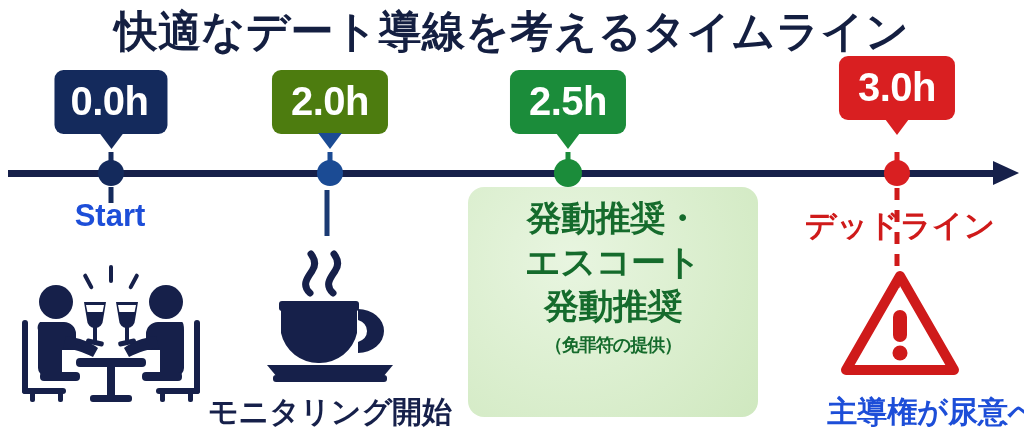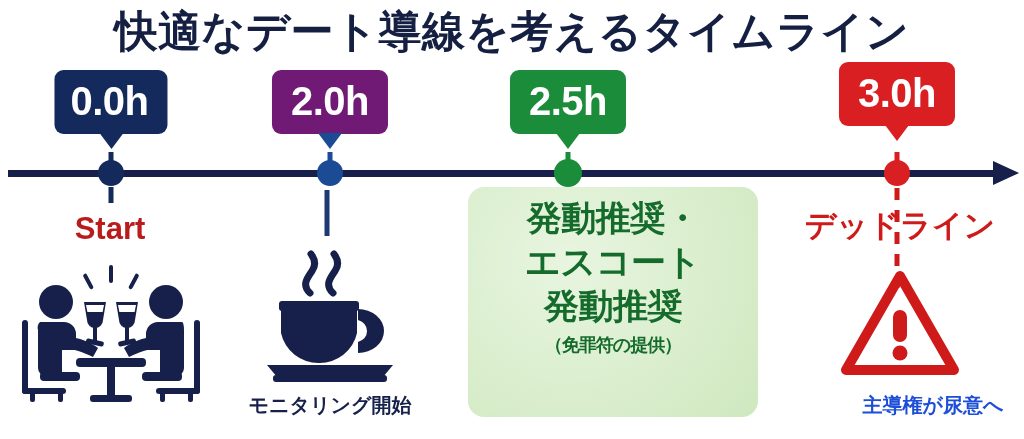--- a/index.html
+++ b/index.html
@@ -173,21 +173,21 @@
     font-size: 18px;
     line-height: 34px;
     letter-spacing: -1px;
     white-space: nowrap;
   }
 
   
   .caption {
     position: absolute;
     transform: translateX(-50%);
-    font-size: 20px;
+    font-size: 30px;
     font-weight: bold;
     white-space: nowrap;
   }
 
   
   .icon-wrap { position: absolute; }
 </style>
 </head>
 <body>
 
@@ -200,21 +200,21 @@
   <div id="axis"></div>
   <div id="axis-arrow"></div>
 
   <div class="badge" style="left:111px; top:70px; background:#142a5c; color:#142a5c;padding-left:16px;">
     <span style="color:#ffffff;">0.0h</span>
     <span class="tail"></span>
   </div>
   <div class="stem-top" style="left:111px; background:#142a5c;"></div>
   <div class="node" style="left:111px; background:#142a5c;"></div>
   <div class="stem-bottom" style="left:111px; background:#142a5c;"></div>
-  <div class="axis-label" style="left:110px; top:211px; color:#b91c1c;text-align:center;">Start</div>
+  <div class="axis-label" style="left:110px; top:198px; color:#1d4ed8;text-align:center;">Start</div>
 
   <div class="icon-wrap" style="left:18px; top:262px; width:186px; height:140px;">
     <svg width="186" height="140" viewBox="0 0 186 140" xmlns="http://www.w3.org/2000/svg">
       <g fill="#16204a">
 
         <rect x="91" y="3" width="4" height="18" rx="2"></rect>
         <rect x="68" y="11" width="4" height="17" rx="2" transform="rotate(-28 70 19)"></rect>
         <rect x="114" y="11" width="4" height="17" rx="2" transform="rotate(28 116 19)"></rect>
 
         <circle cx="38" cy="40" r="17"></circle>
@@ -254,21 +254,21 @@
         <rect x="107" y="58" width="4" height="22"></rect>
         <rect x="100" y="78" width="18" height="5" rx="2" transform="rotate(-12 109 80)"></rect>
       </g>
       <g fill="#ffffff">
         <path d="M68 43 h18 l-1.4 7 h-15.2z"></path>
         <path d="M100 43 h18 l-1.4 7 h-15.2z"></path>
       </g>
     </svg>
   </div>
 
-  <div class="badge" style="left:330px; top:70px; background:#701a75; color:#1b4b94;">
+  <div class="badge" style="left:330px; top:70px; background:#4d7c0f; color:#1b4b94;">
     <span style="color:#ffffff;">2.0h</span>
     <span class="tail"></span>
   </div>
   <div class="stem-top" style="left:330px; background:#1b4b94;"></div>
   <div class="node" style="left:330px; background:#1b4b94;"></div>
   <div id="dash-navy"></div>
 
   <div class="icon-wrap" style="left:255px; top:245px; width:150px; height:140px;">
     <svg width="150" height="140" viewBox="0 0 150 140" xmlns="http://www.w3.org/2000/svg">
       <g fill="none" stroke="#16204a" stroke-width="7" stroke-linecap="round">
@@ -297,21 +297,21 @@
   <div class="stem-top" style="left:568px; background:#1b8c3a;"></div>
   <div class="node" style="left:568px; background:#1b8c3a; width:28px; height:28px;"></div>
 
   <div id="green-text">
     <div class="l1">発動推奨・</div>
     <div class="l2">エスコート</div>
     <div class="l3">発動推奨</div>
     <div class="l4">（免罪符の提供）</div>
   </div>
 
-  <div class="badge" style="left:897px; top:62px; background:#d91f21; color:#d91f21;">
+  <div class="badge" style="left:897px; top:56px; background:#d91f21; color:#d91f21;">
     <span style="color:#ffffff;">3.0h</span>
     <span class="tail"></span>
   </div>
   <div class="stem-top" style="left:897px; background:#d91f21;"></div>
   <div class="node" style="left:897px; background:#d91f21;"></div>
   <div id="dash-red"></div>
 
   <div class="axis-label jp" style="left:900px; top:205px; color:#cf1a1a;">デッドライン</div>
 
   <div class="icon-wrap" style="left:838px; top:268px; width:124px; height:112px;">

